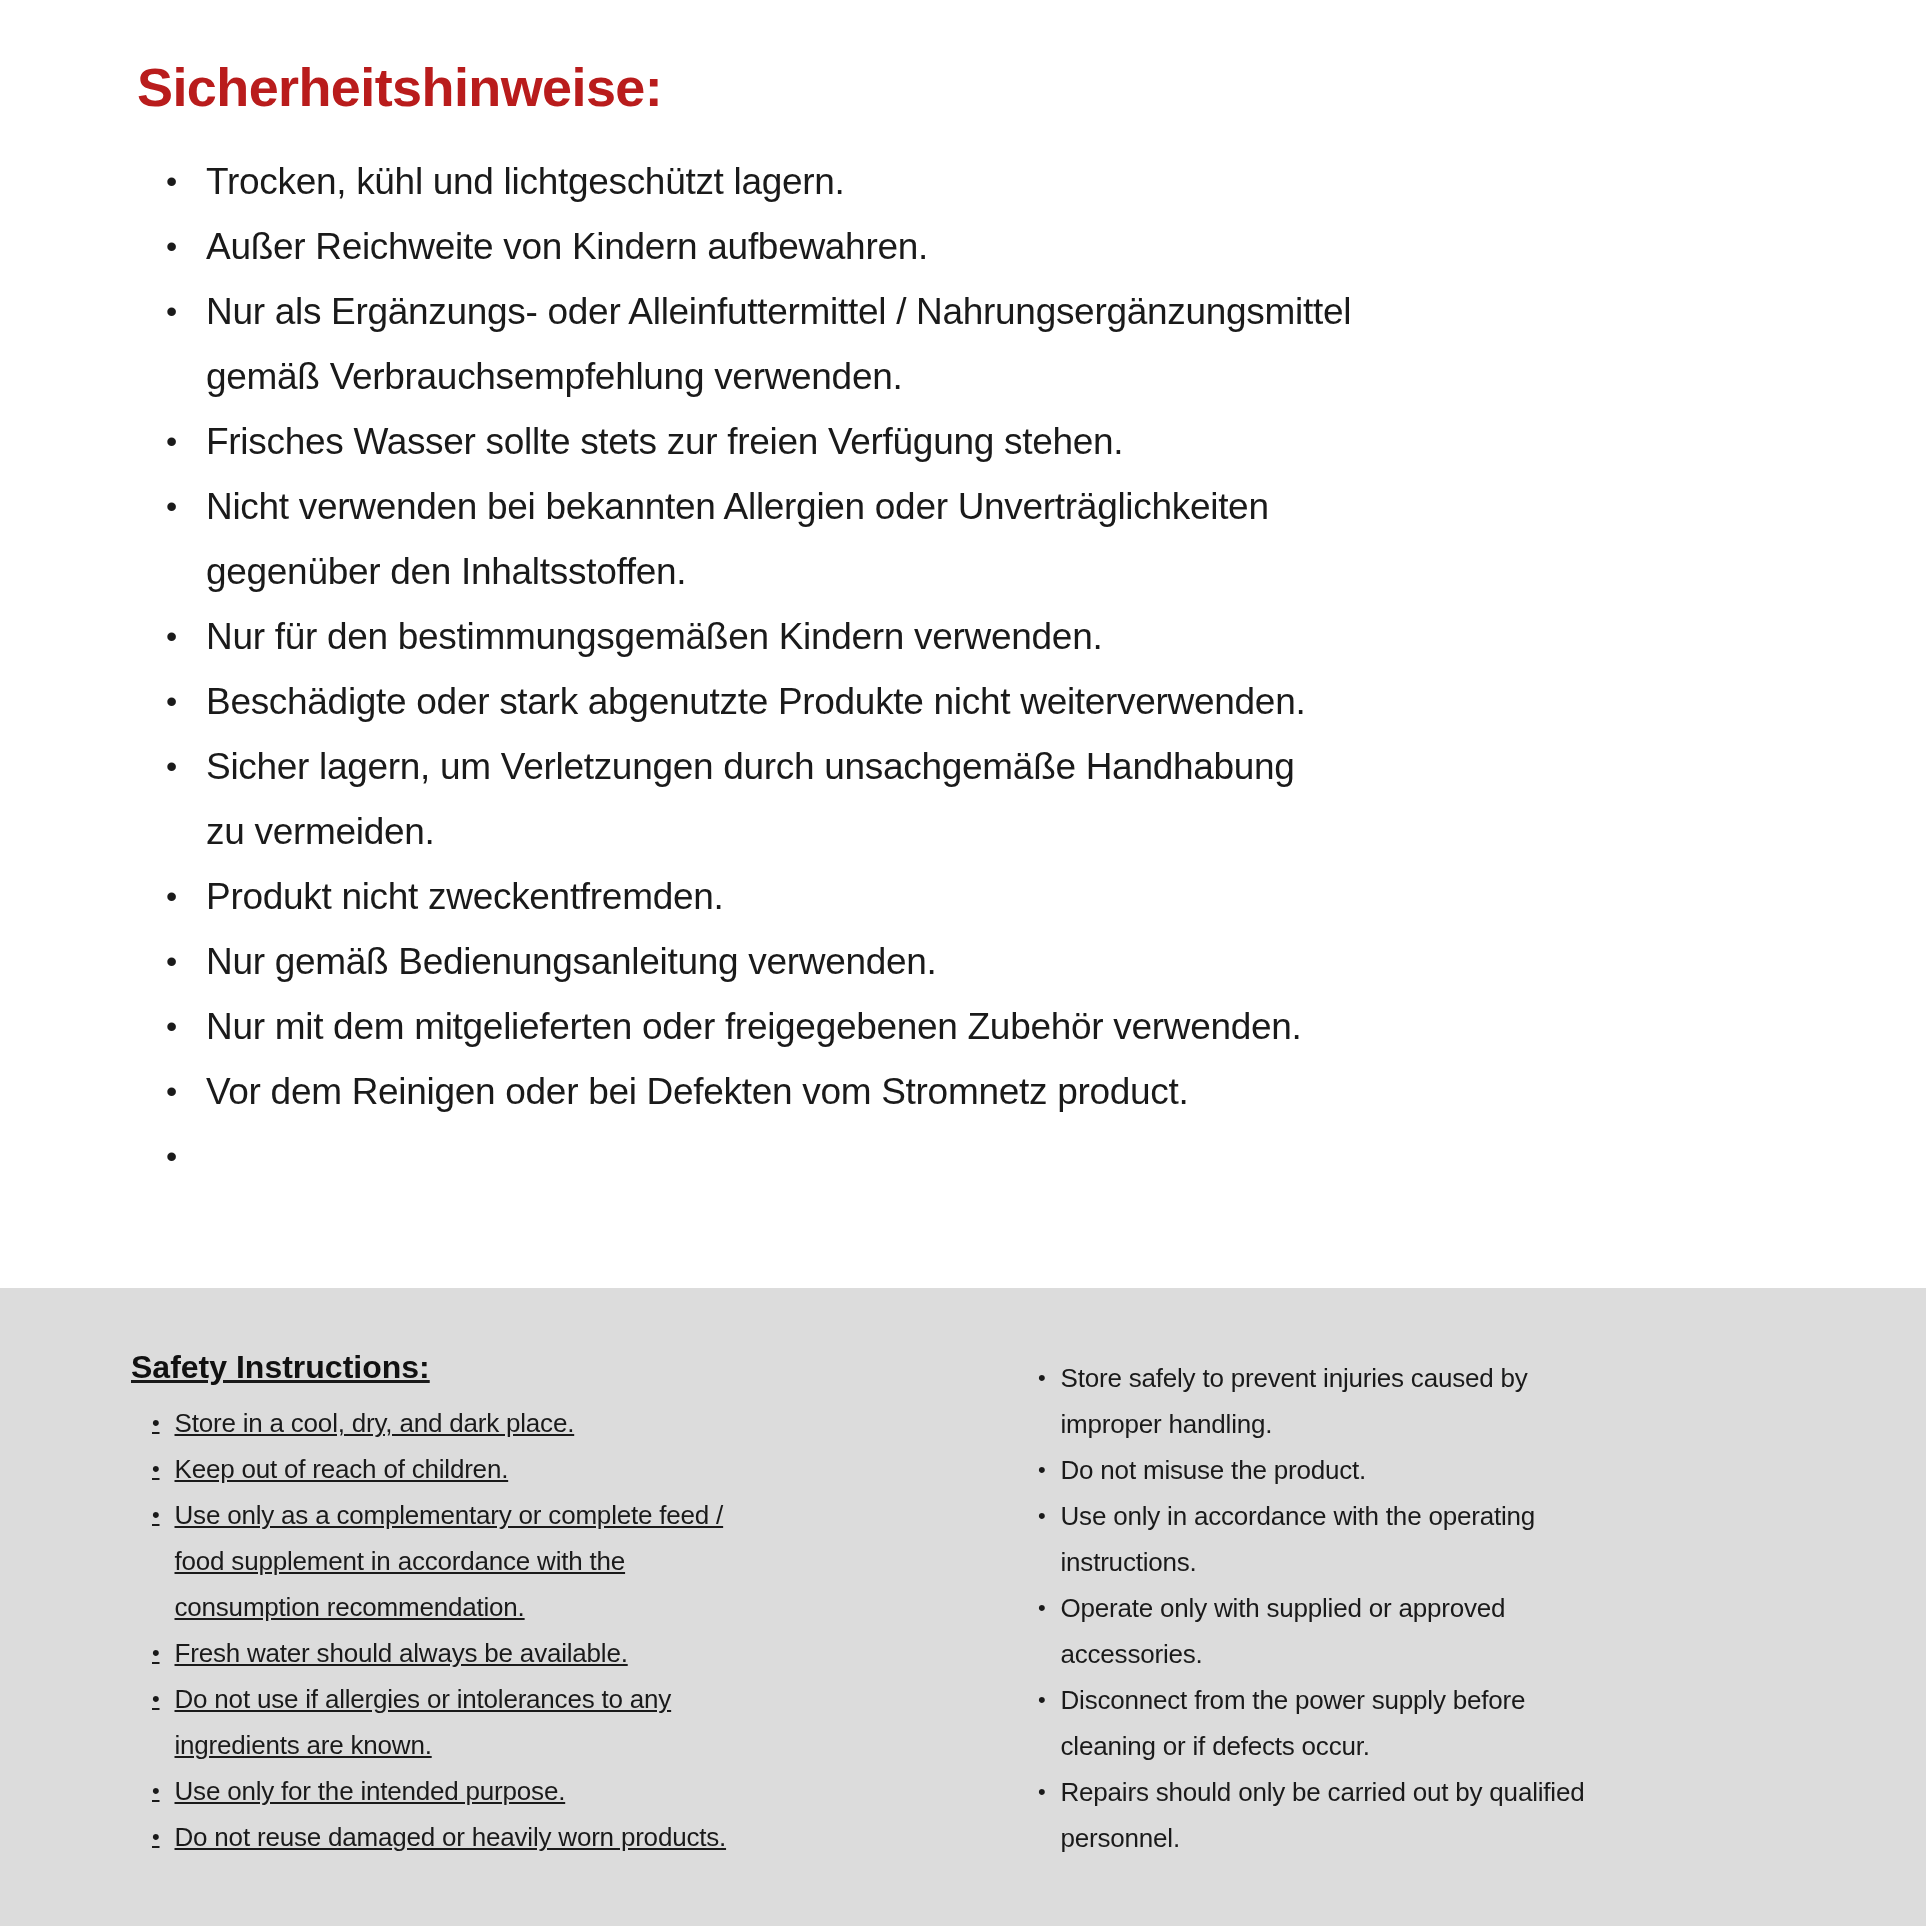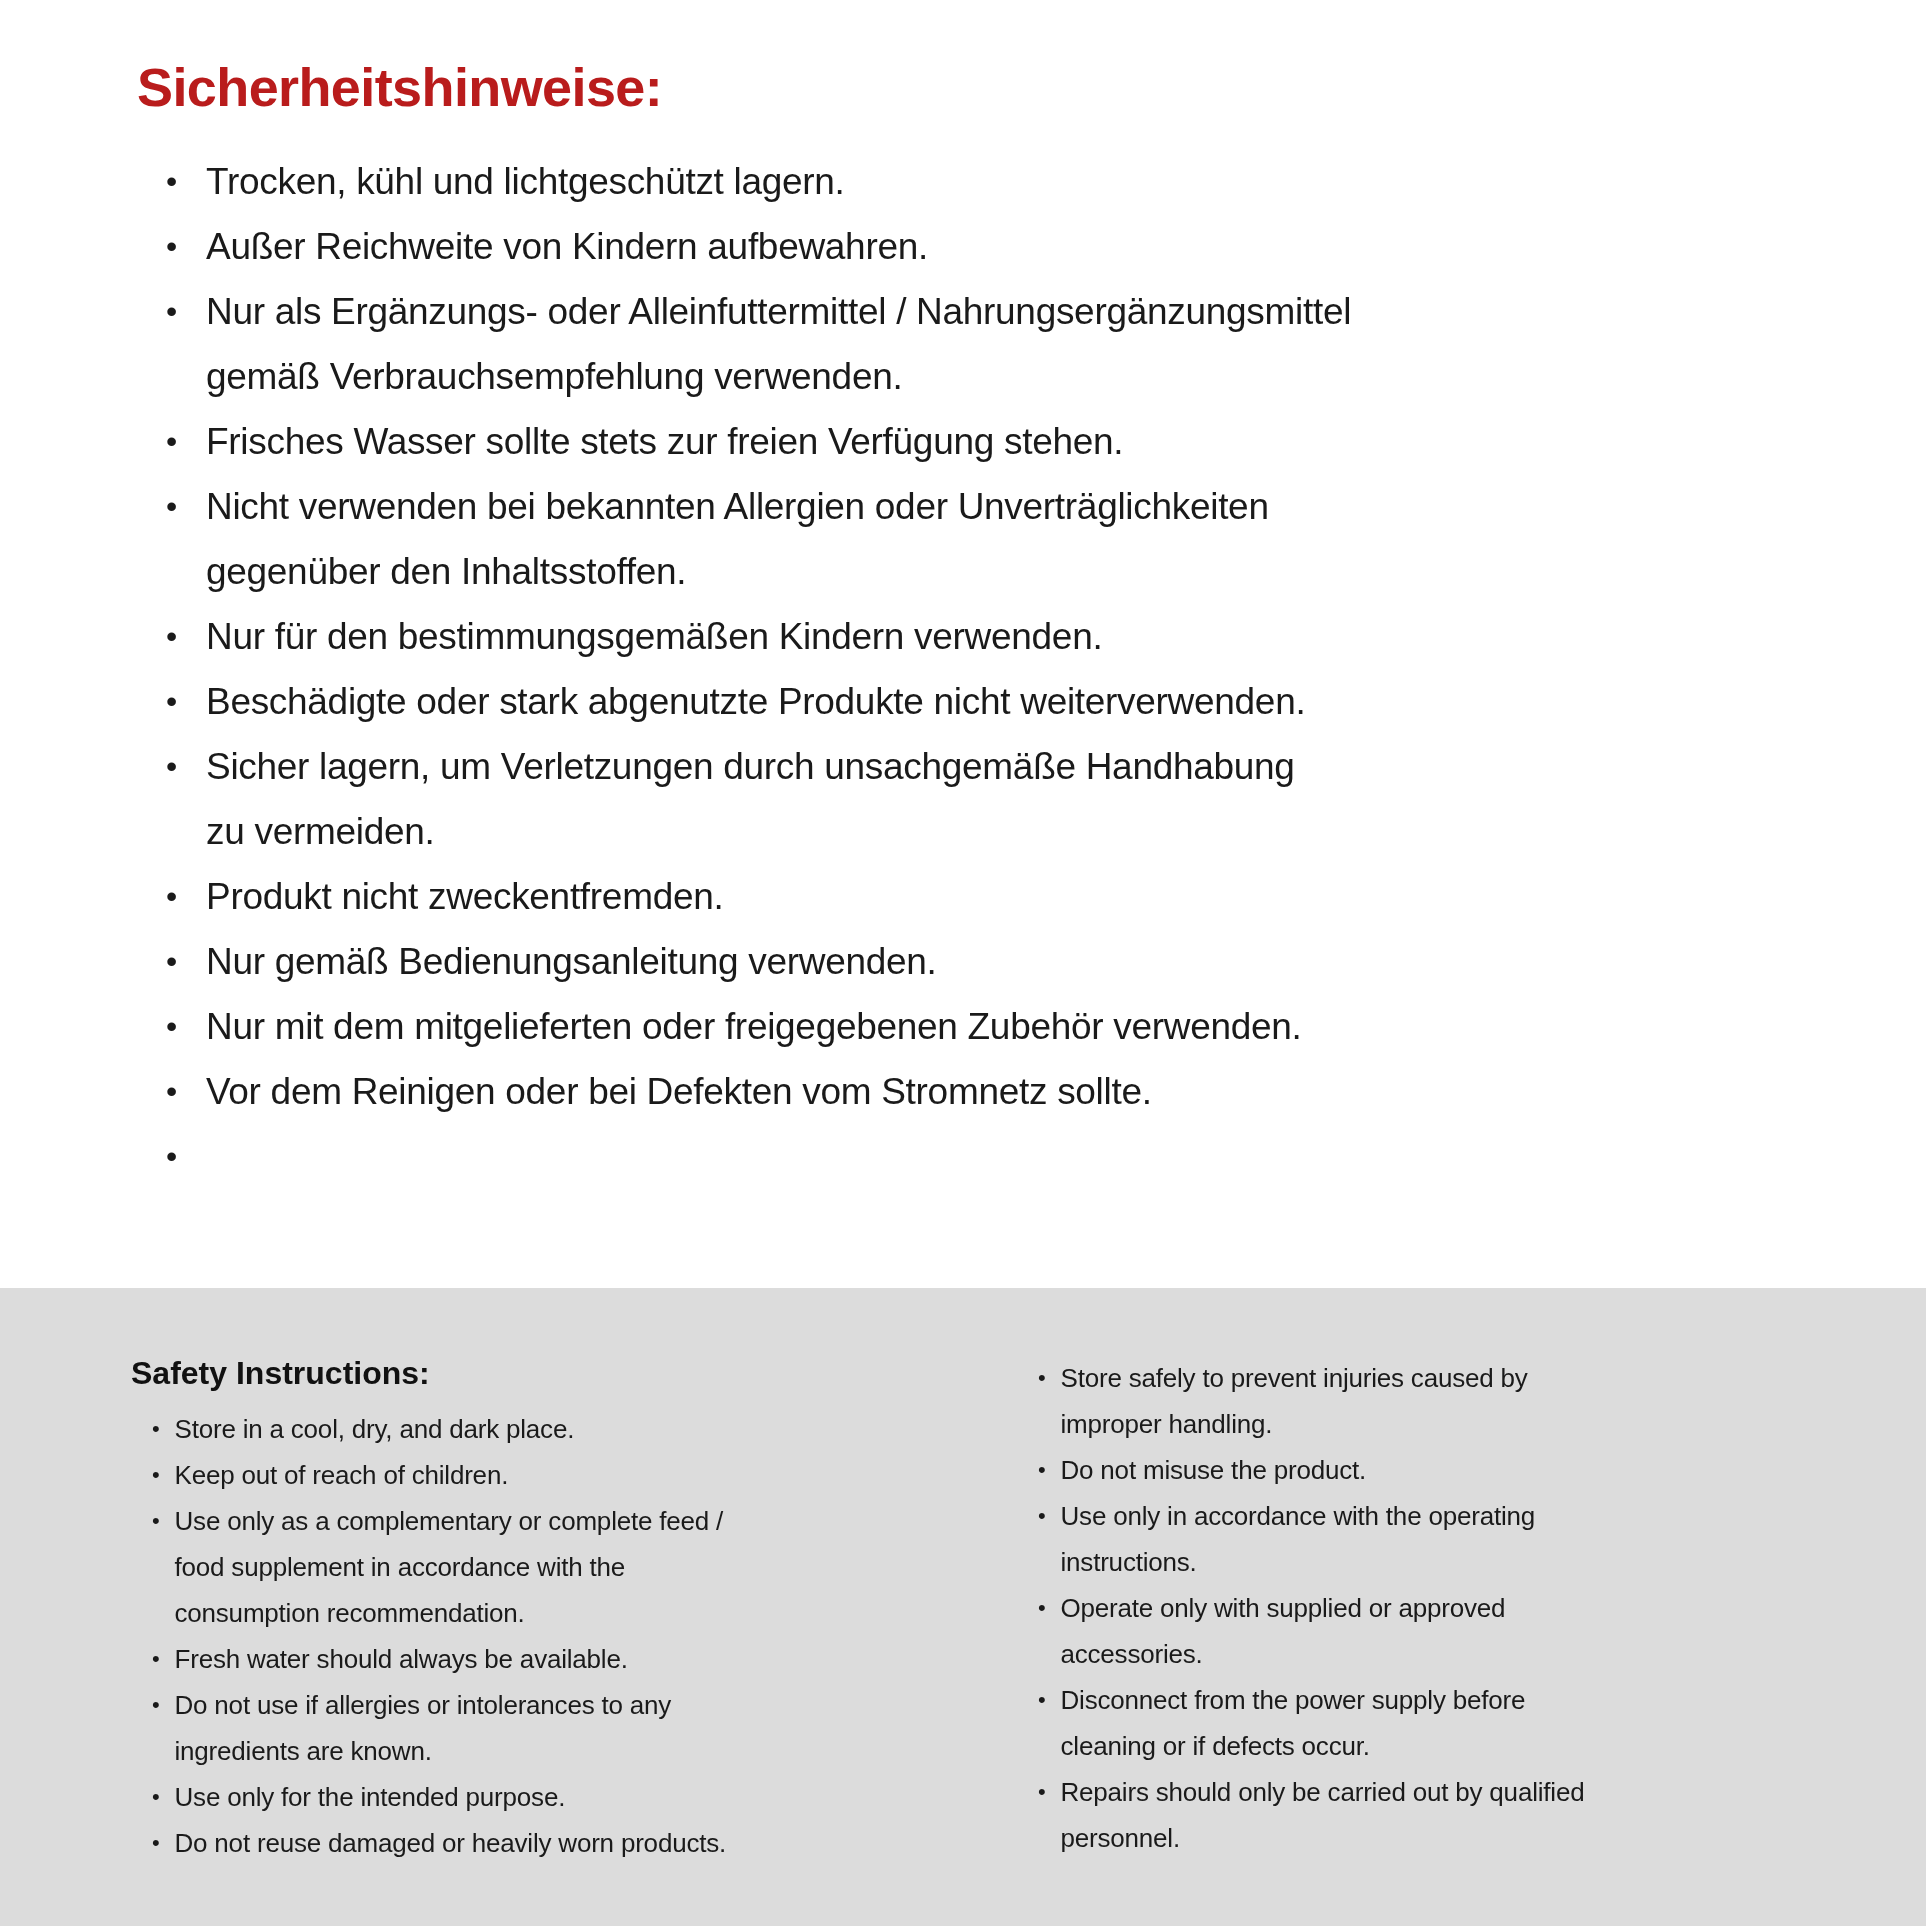--- a/index.html
+++ b/index.html
@@ -27,21 +27,21 @@
     position: absolute; left: 166px; top: 149px;
     font-size: 37px; line-height: 65px; letter-spacing: -0.3px;
     width: 1669px;
   }
   .de-list .marker { width: 40px; font-size: 32px; }
   .en-section {
     position: absolute; left: 0; top: 1288px;
     width: 1926px; height: 638px;
     background: #dcdcdc;
   }
-  .en-col-left { position: absolute; left: 131px; top: 62px; width: 873px; }
+  .en-col-left { position: absolute; left: 131px; top: 56px; width: 873px; text-decoration: underline; }
   .en-col-right { position: absolute; left: 1038px; top: 67px; width: 847px; }
   .en-title {
     margin: 0 0 10.3px 0;
     font-size: 32px; font-weight: 700; line-height: 46px;
     color: #111111;
   }
   .en-list { font-size: 26px; line-height: 46px; letter-spacing: -0.2px; }
   .en-col-left .en-list { margin-left: 21px; }
   .en-list .marker { width: 22.5px; font-size: 22px; }
 </style>
@@ -93,21 +93,21 @@
       <li>
         <span class="marker">•</span>
         <span class="btext">Nur gemäß Bedienungsanleitung verwenden.</span>
       </li>
       <li>
         <span class="marker">•</span>
         <span class="btext">Nur mit dem mitgelieferten oder freigegebenen Zubehör verwenden.</span>
       </li>
       <li>
         <span class="marker">•</span>
-        <span class="btext">Vor dem Reinigen oder bei Defekten vom Stromnetz sollte.</span>
+        <span class="btext">Vor dem Reinigen oder bei Defekten vom Stromnetz product.</span>
       </li>
       <li>
         <span class="marker">•</span>
       </li>
     </ul>
 </div>
 
 <div class="en-section">
   <div class="en-col-left">
     <h2 class="en-title">Safety Instructions:</h2>

